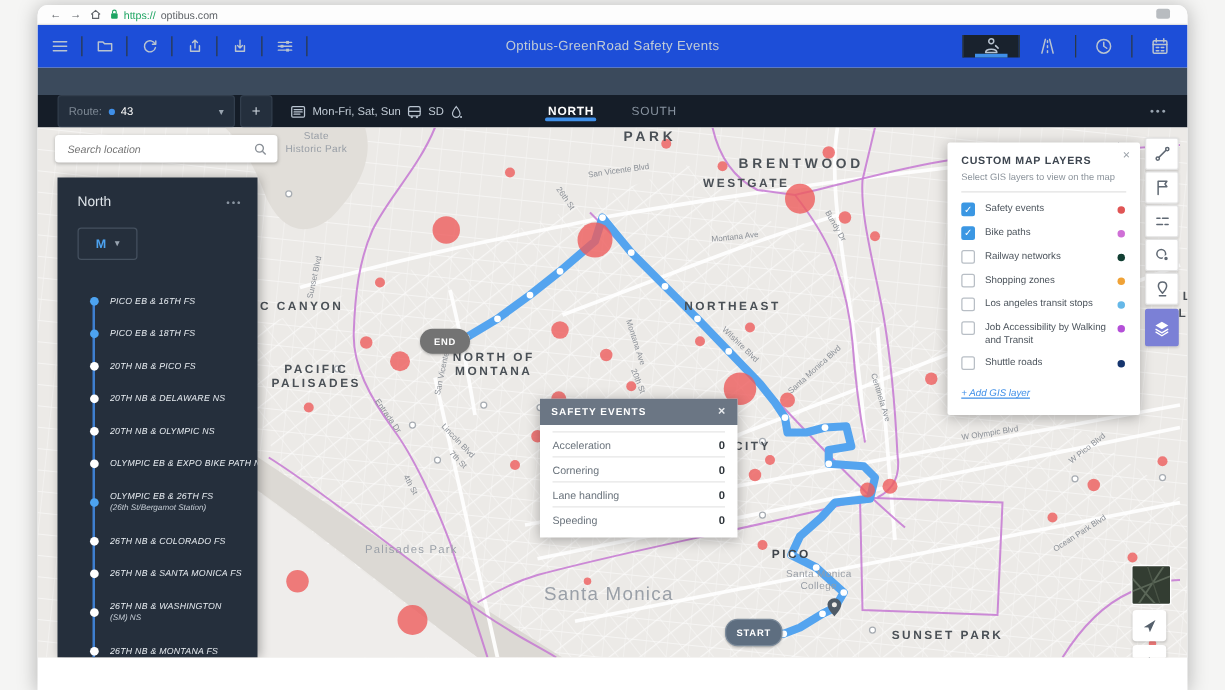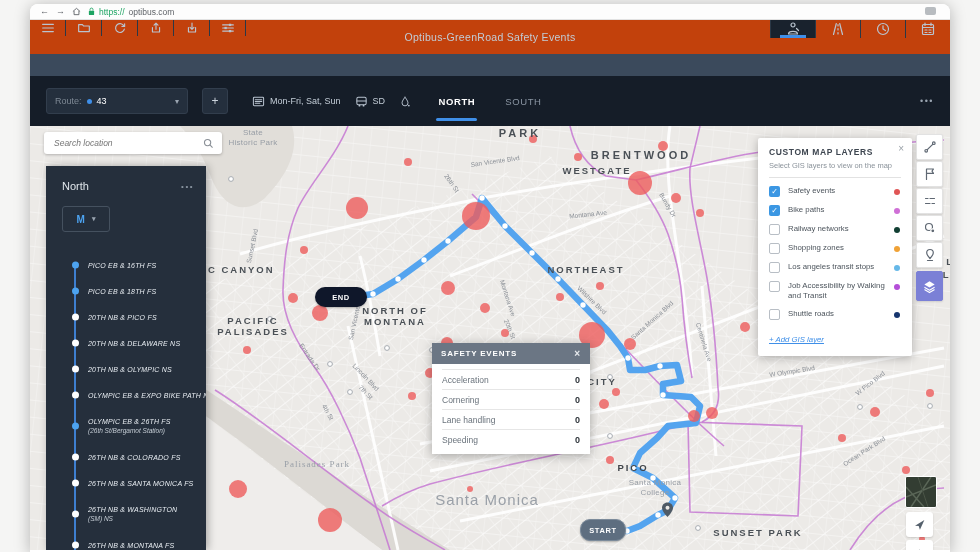--- a/index.html
+++ b/index.html
@@ -14,32 +14,32 @@
        padding:0 22px 0 9px;font-size:8px;color:#3c4043;gap:5px;min-width:66px;box-shadow:0 0 2px rgba(0,0,0,.15)}
   .favicon{width:9px;height:9px;border-radius:50%;background:#3f4852;position:relative;flex:none}
   .favicon::after{content:'';position:absolute;left:2.5px;top:2.5px;width:4px;height:4px;border-radius:50%;background:#58b0f0}
   .urlbar{height:15px;background:#fdfdfd;border-bottom:1px solid #e2e2e2;display:flex;align-items:center;gap:7px;padding:0 10px;font-size:8.5px;color:#5f6368;position:relative}
   .navglyph{font-size:9px;color:#5f6368;line-height:1}
   .addr{display:flex;align-items:center;gap:4px}
   .scheme{color:#1da462}
   .host{color:#5f6368}
   .ext-btn{position:absolute;right:14px;top:3px;width:11px;height:8px;background:#b8bcc0;border-radius:2px}
   
-  .appbar{height:34px;background:#c2410c;display:flex;align-items:flex-start;position:relative}
+  .appbar{height:34px;background:#1d4ed8;display:flex;align-items:center;position:relative}
   .tool-btn{width:35px;display:flex;align-items:center;justify-content:center;border-right:1px solid #2b3846;cursor:pointer}
   .tool-btn svg{stroke:#b9c4d0;fill:none;stroke-width:1.3;stroke-linecap:round;stroke-linejoin:round}
   .appbar-title{position:absolute;left:0;right:0;top:0;line-height:34px;text-align:center;font-size:10.5px;color:#c2ccd6;letter-spacing:.3px;pointer-events:none}
   .right-group{margin-left:auto;display:flex}
   .rtool{width:44px;display:flex;align-items:center;justify-content:center;border-left:1px solid #2b3846;position:relative}
   .rtool svg{stroke:#b9c4d0;fill:none;stroke-width:1.2;stroke-linecap:round;stroke-linejoin:round}
   .rtool.active{background:#19222d}
   .rtool.active::after{content:'';position:absolute;left:9px;right:9px;bottom:0;height:3px;background:#3f8fe8}
   .strip{height:22px;background:#3b4a5c}
   
-  .routebar{height:50px;background:#151d28;display:flex;align-items:center;padding:0 16px;gap:14px;position:relative}
+  .routebar{height:26px;background:#151d28;display:flex;align-items:center;padding:0 16px;gap:4px;position:relative}
   .route-select{width:124px;height:24px;background:#242f3d;border:1px solid #323e4d;border-radius:3px;display:flex;align-items:center;padding:0 8px;gap:5px;font-size:9px;color:#7d8894}
   .rdot{width:5px;height:5px;border-radius:50%;background:#3f8fe8}
   .rnum{color:#fff}
   .chev{margin-left:auto;color:#9aa5b1;font-size:8px}
   .plus-btn{width:24px;height:24px;background:#242f3d;border:1px solid #323e4d;border-radius:3px;color:#cdd5dd;font-size:12px;display:flex;align-items:center;justify-content:center}
   .rb-item{display:flex;align-items:center;gap:5px;color:#c3cdd7;font-size:9px;white-space:nowrap}
   .rb-item svg{stroke:#b9c4d0;fill:none;stroke-width:1.1;stroke-linecap:round}
   .rb-tabs{position:absolute;left:0;right:0;top:0;height:100%;display:flex;justify-content:center;align-items:stretch;gap:26px;pointer-events:none}
   .tab-n{pointer-events:auto;font-size:9.5px;letter-spacing:.6px;color:#8a95a2;display:flex;align-items:center;position:relative;padding:0 2px}
   .tab-n.active{color:#fff;font-weight:bold}
@@ -50,21 +50,21 @@
   #mapsvg{position:absolute;left:0;top:0;z-index:0}
   .area-label{position:absolute;transform:translate(-50%,-50%);text-align:center;color:#4a5056;font-weight:bold;z-index:1;line-height:1.2;white-space:nowrap}
   .al-xl{font-size:11px;letter-spacing:3px}
   .al-lg{font-size:9.5px;letter-spacing:2px}
   .al-md{font-size:9.5px;letter-spacing:2px;color:#3f444a}
   .al-gray-sm{font-size:8px;color:#979da5;font-weight:normal;letter-spacing:.3px}
   .al-gray-md{font-size:9px;color:#9aa0a8;font-weight:normal;letter-spacing:1px}
   .al-gray-xl{font-size:15px;color:#9aa0a8;font-weight:normal;letter-spacing:1px}
   .street-label{position:absolute;font-size:6.5px;color:#8b9097;white-space:nowrap;z-index:1;transform:translate(-50%,-50%)}
   .pill{position:absolute;height:20px;border-radius:10px;color:#fff;font-weight:bold;font-size:7.5px;letter-spacing:.6px;display:flex;align-items:center;justify-content:center;z-index:2;box-shadow:0 1px 2px rgba(0,0,0,.25)}
-  .pill.end{left:285px;top:161px;width:52px;background:#0f172a}
+  .pill.end{left:306px;top:161px;width:40px;background:#737373}
   .pill.start{left:550px;top:393px;width:44px;background:#5e6e80;border:1px solid #7c8b9b}
   
   .search-box{position:absolute;left:14px;top:6px;width:162px;height:22px;background:#fff;border-radius:3px;box-shadow:0 1px 3px rgba(0,0,0,.25);display:flex;align-items:center;padding:0 8px;z-index:7}
   .search-box input{border:none;outline:none;flex:1;font-size:8.5px;font-style:italic;color:#555;font-family:"Liberation Sans",sans-serif;background:transparent}
   .search-box svg{stroke:#8a9097;fill:none;stroke-width:1.2}
   
   .stops-panel{position:absolute;left:16px;top:40px;width:160px;height:384px;background:#252f3c;z-index:6;box-shadow:2px 0 8px rgba(0,0,0,.3);overflow:hidden}
   .sp-title-row{display:flex;align-items:center;padding:14px 12px 0 16px}
   .sp-title{font-size:11px;color:#dfe5ea}
   .sp-menu{margin-left:auto;color:#8a95a1;font-size:8px;letter-spacing:1.5px}
@@ -387,21 +387,21 @@
         <div class="area-label al-md" style="left: 603px; top: 342px;">
           <div>PICO</div>
         </div>
         <div class="area-label al-gray-sm" style="left: 625px; top: 362px;">
           <div>Santa Monica</div>
           <div>College</div>
         </div>
         <div class="area-label al-gray-xl" style="left: 457px; top: 374px;">
           <div>Santa Monica</div>
         </div>
-        <div class="area-label al-gray-md" style="left: 287px; top: 338px; font-family: Liberation Serif, serif;">
+        <div class="area-label al-gray-md" style="left: 299px; top: 338px;">
           <div>Palisades Park</div>
         </div>
         <div class="area-label al-lg" style="left: 728px; top: 407px;">
           <div>SUNSET PARK</div>
         </div>
         <div class="area-label al-lg" style="left: 929px; top: 136px;">
           <div>LOS</div>
         </div>
         <div class="area-label al-lg" style="left: 925px; top: 149px;">
           <div>LES</div>

